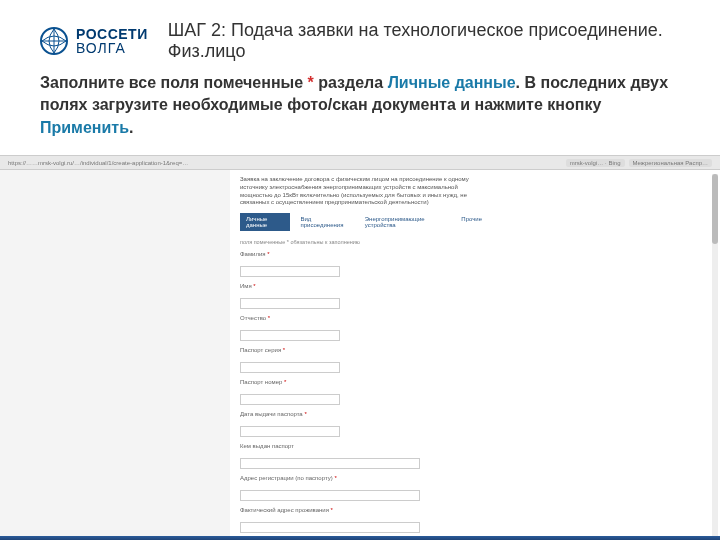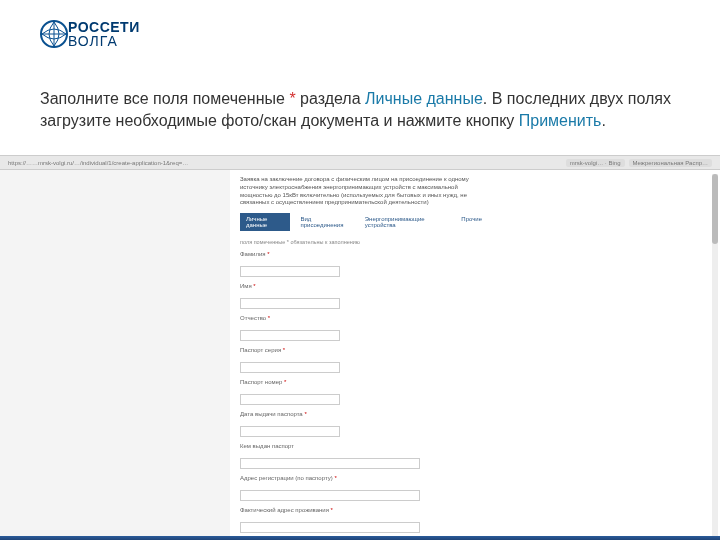--- a/index.html
+++ b/index.html
@@ -13,33 +13,34 @@
     }
     .slide-header {
       display: flex;
       align-items: center;
       padding: 20px 40px 10px 40px;
       gap: 20px;
     }
     .logo {
       display: flex;
       align-items: flex-start;
+      gap: 8px;
     }
     .logo-icon svg { display: block; }
     .logo-text { display: flex; flex-direction: column; line-height: 1; }
     .logo-main { font-size: 14px; font-weight: bold; color: #003a70; letter-spacing: 0.5px; }
     .logo-sub { font-size: 14px; color: #003a70; letter-spacing: 1px; }
     .step-title { font-size: 18px; color: #333; flex: 1; }
     .instruction {
       padding: 0 40px;
       font-size: 16px;
       color: #333;
-      margin-top: 30px;
       margin-bottom: 8px;
       line-height: 1.4;
+      font-weight: bold;
     }
     .instruction .asterisk { color: #d32f2f; }
     .instruction .hl { color: #1a7aa8; }
     .browser-frame {
       position: absolute;
       left: 0;
       right: 0;
       top: 155px;
       bottom: 0;
       background: #f4f4f4;
@@ -136,20 +137,21 @@
         <path d="M14 2 Q24 14 14 26" fill="none" stroke="#0a5190" stroke-width="1"></path>
         <line x1="14" y1="2" x2="14" y2="26" stroke="#0a5190" stroke-width="1"></line>
         <line x1="2" y1="14" x2="26" y2="14" stroke="#0a5190" stroke-width="1"></line>
       </svg>
     </span>
     <span class="logo-text">
       <span class="logo-main">РОССЕТИ</span>
       <span class="logo-sub">ВОЛГА</span>
     </span>
   </div>
+  <div class="step-title">ШАГ 2: Подача заявки на технологическое присоединение. Физ.лицо</div>
 </div>
 
 <div class="instruction">
   <span>Заполните все поля помеченные </span><span class="asterisk">*</span><span> раздела </span><span class="hl">Личные данные</span><span>. В последних двух полях загрузите необходимые фото/скан документа и нажмите кнопку </span><span class="hl">Применить</span><span>.</span>
 </div>
 
 <div class="browser-frame">
   <div class="address-bar">
     <span class="url">https://……mrsk-volgi.ru/…/individual/1/create-application-1&amp;req=…</span>
     <span class="tabs">

